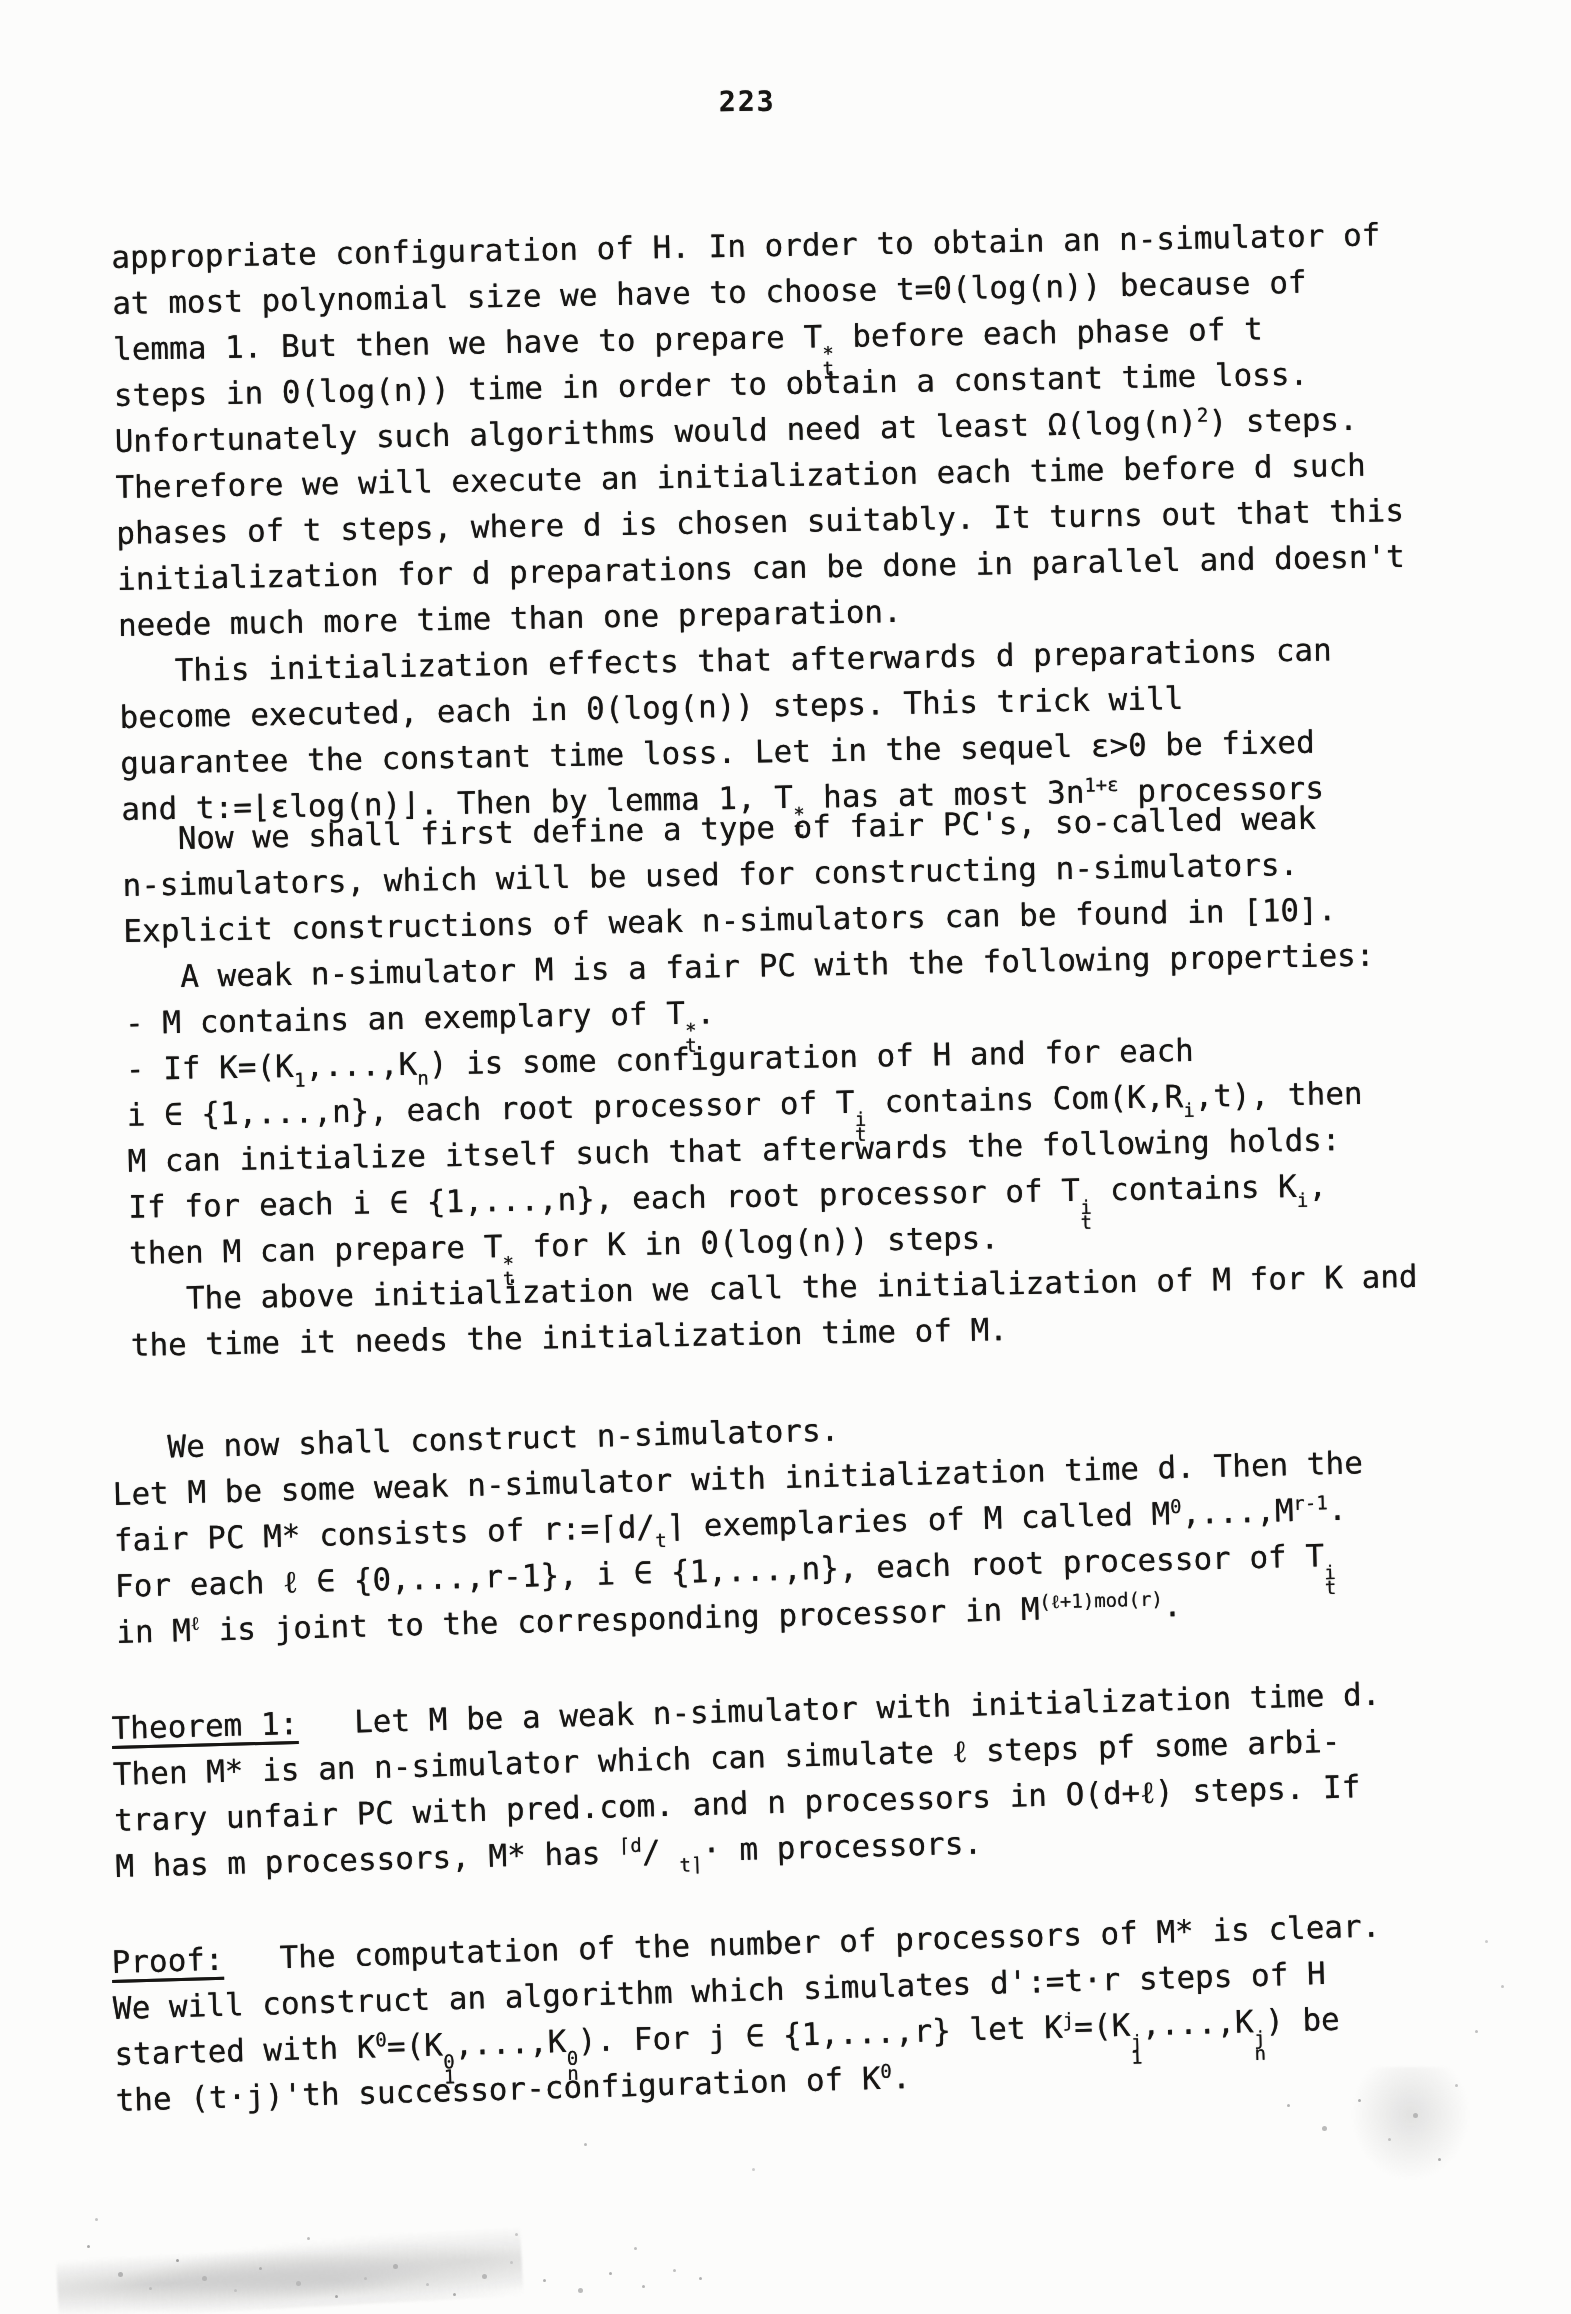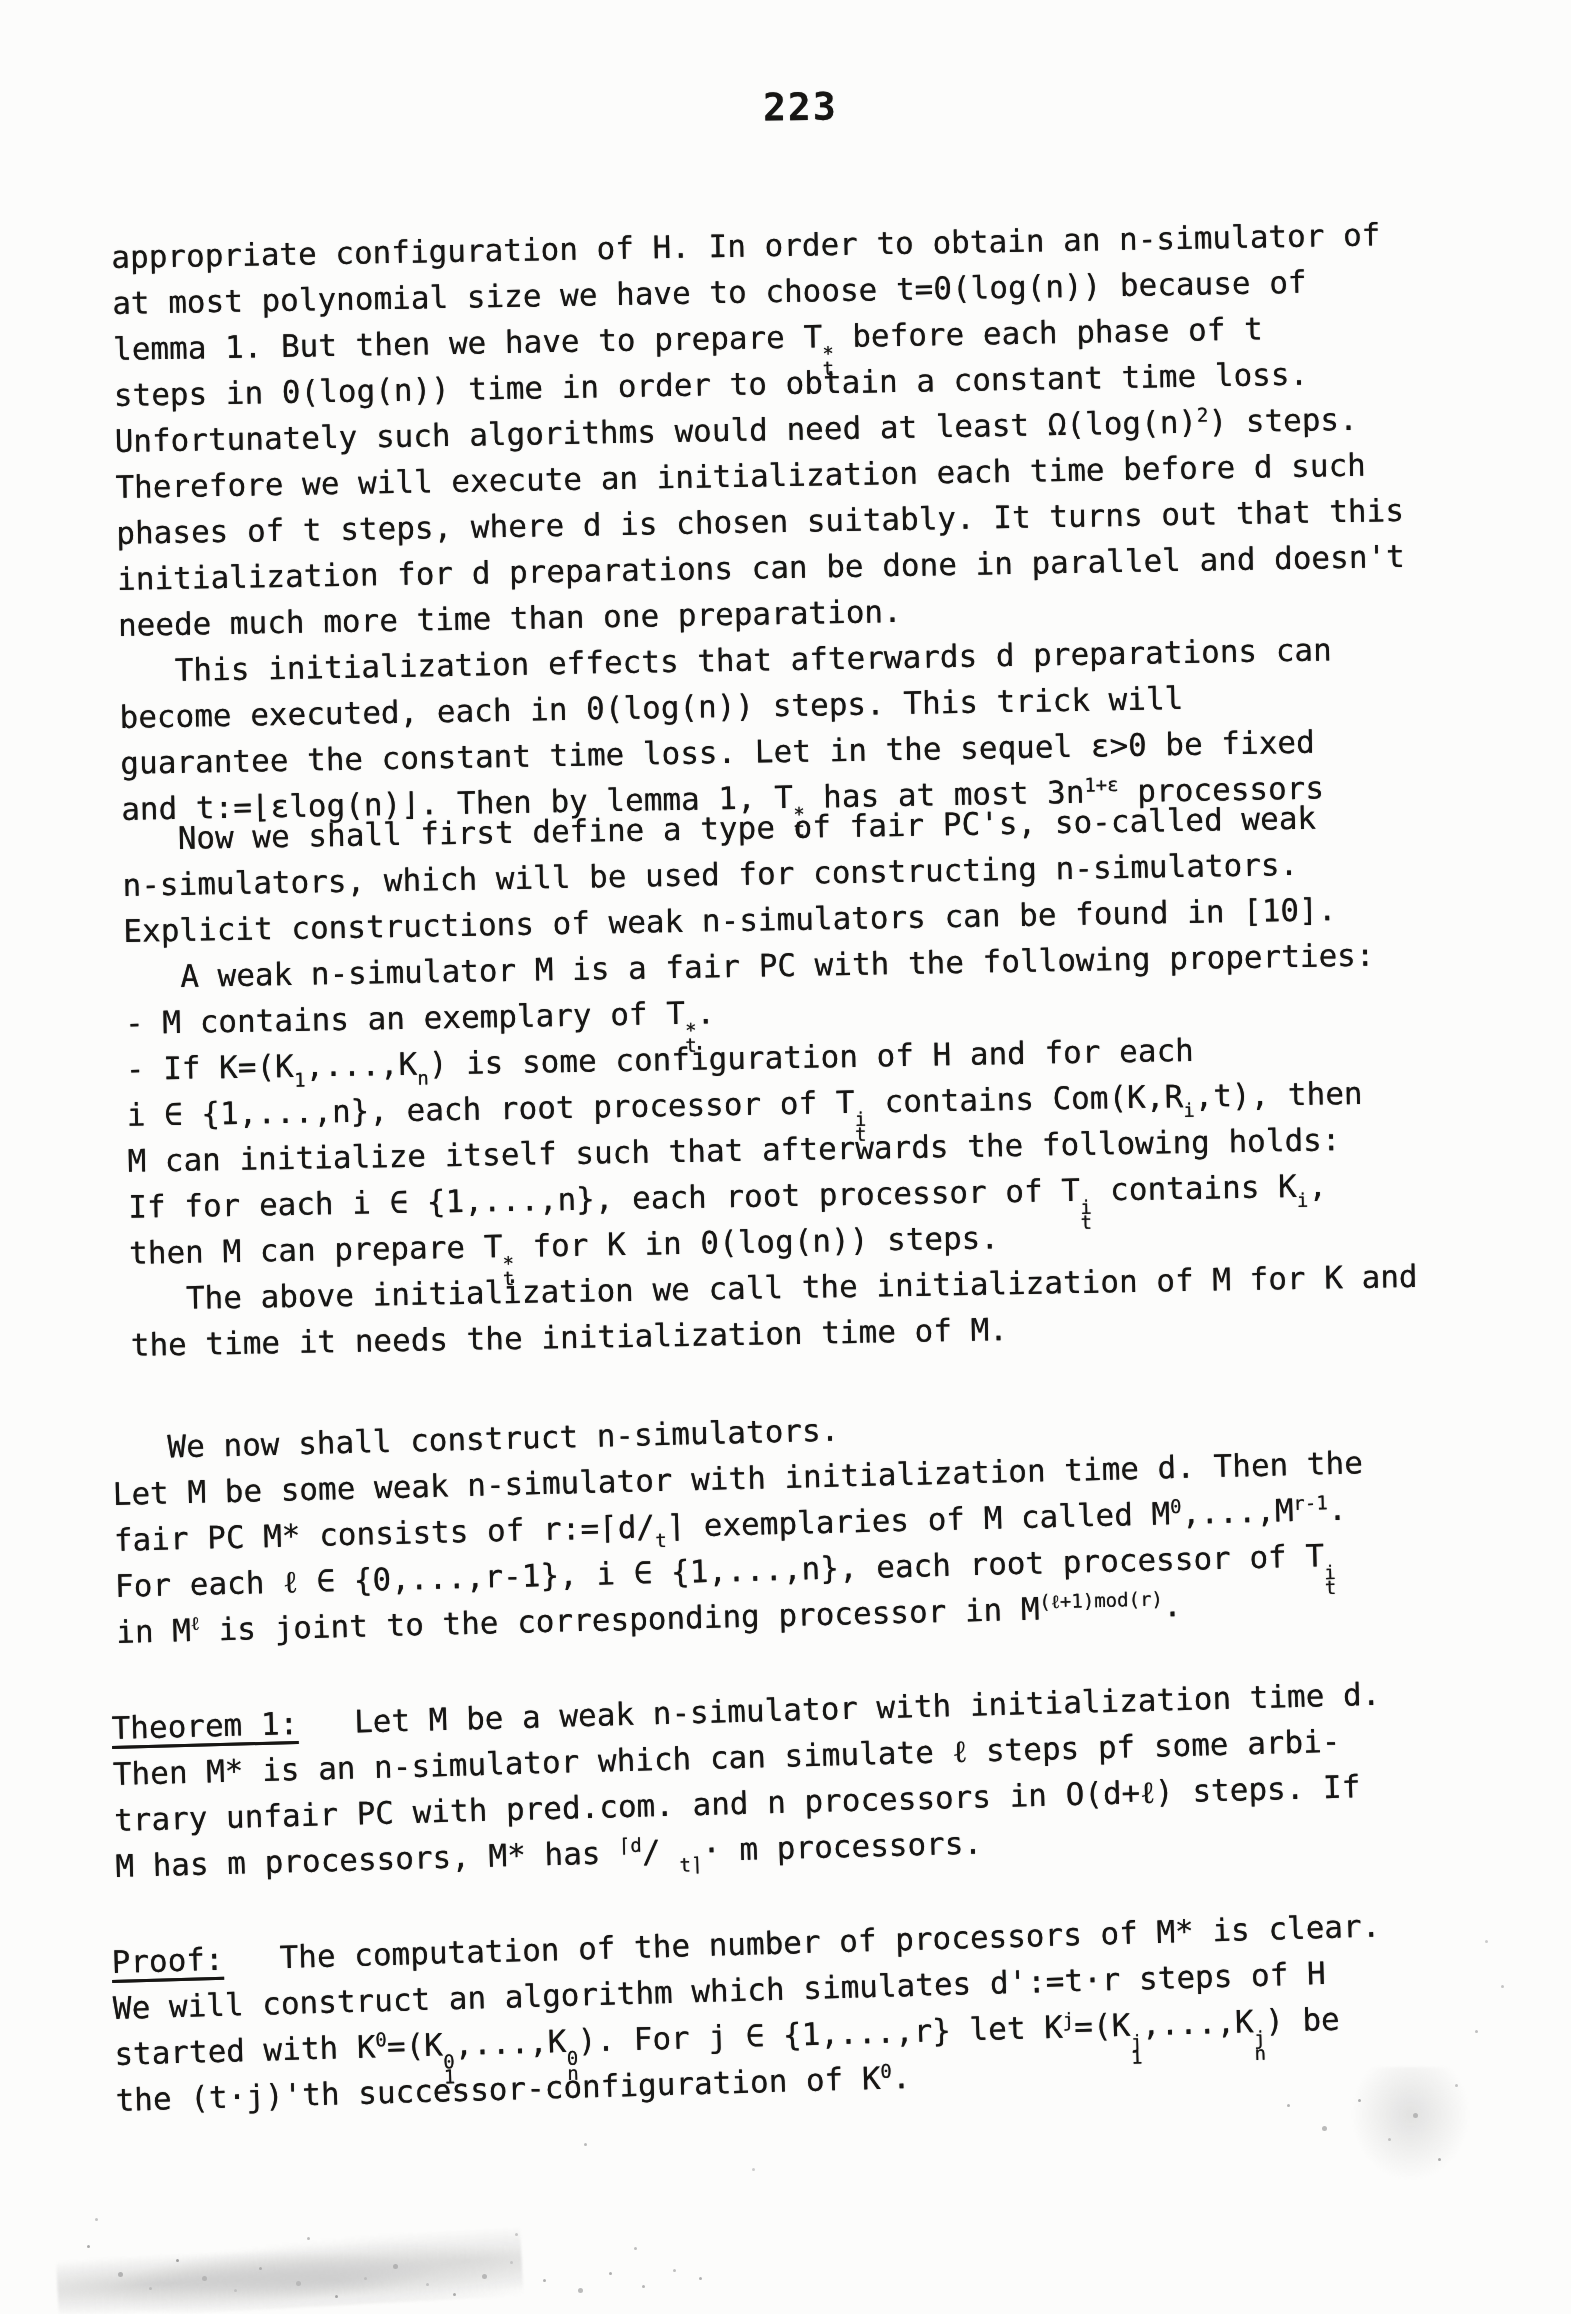--- a/index.html
+++ b/index.html
@@ -7,25 +7,24 @@
     width:1571px;height:2315px;
     background:#fcfcfb;
     font-family:"DejaVu Sans Mono", monospace;
     color:#171614;
     position:relative;
     overflow:hidden;
   }
   .page-number{
     position:absolute;
     top:85px;left:719px;
-    font-size:38px;font-weight:bold;
+    font-size:28px;font-weight:bold;
     letter-spacing:2px;
     transform:rotate(-0.6deg);
     text-shadow:0 0 0.7px rgba(0,0,0,.7);
-    margin-left:44px;
   }
   main.body-text{
     position:absolute;
     top:234px;left:111px;
     width:1376px;
   }
   .block{transform-origin:0 0;}
   [data-block="main-text"]{transform:rotate(-1.02deg);}
   [data-block="construction"]{margin-top:57px;transform:rotate(-1.45deg);}
   [data-block="theorem"]{margin-top:50px;transform:rotate(-1.55deg);}

